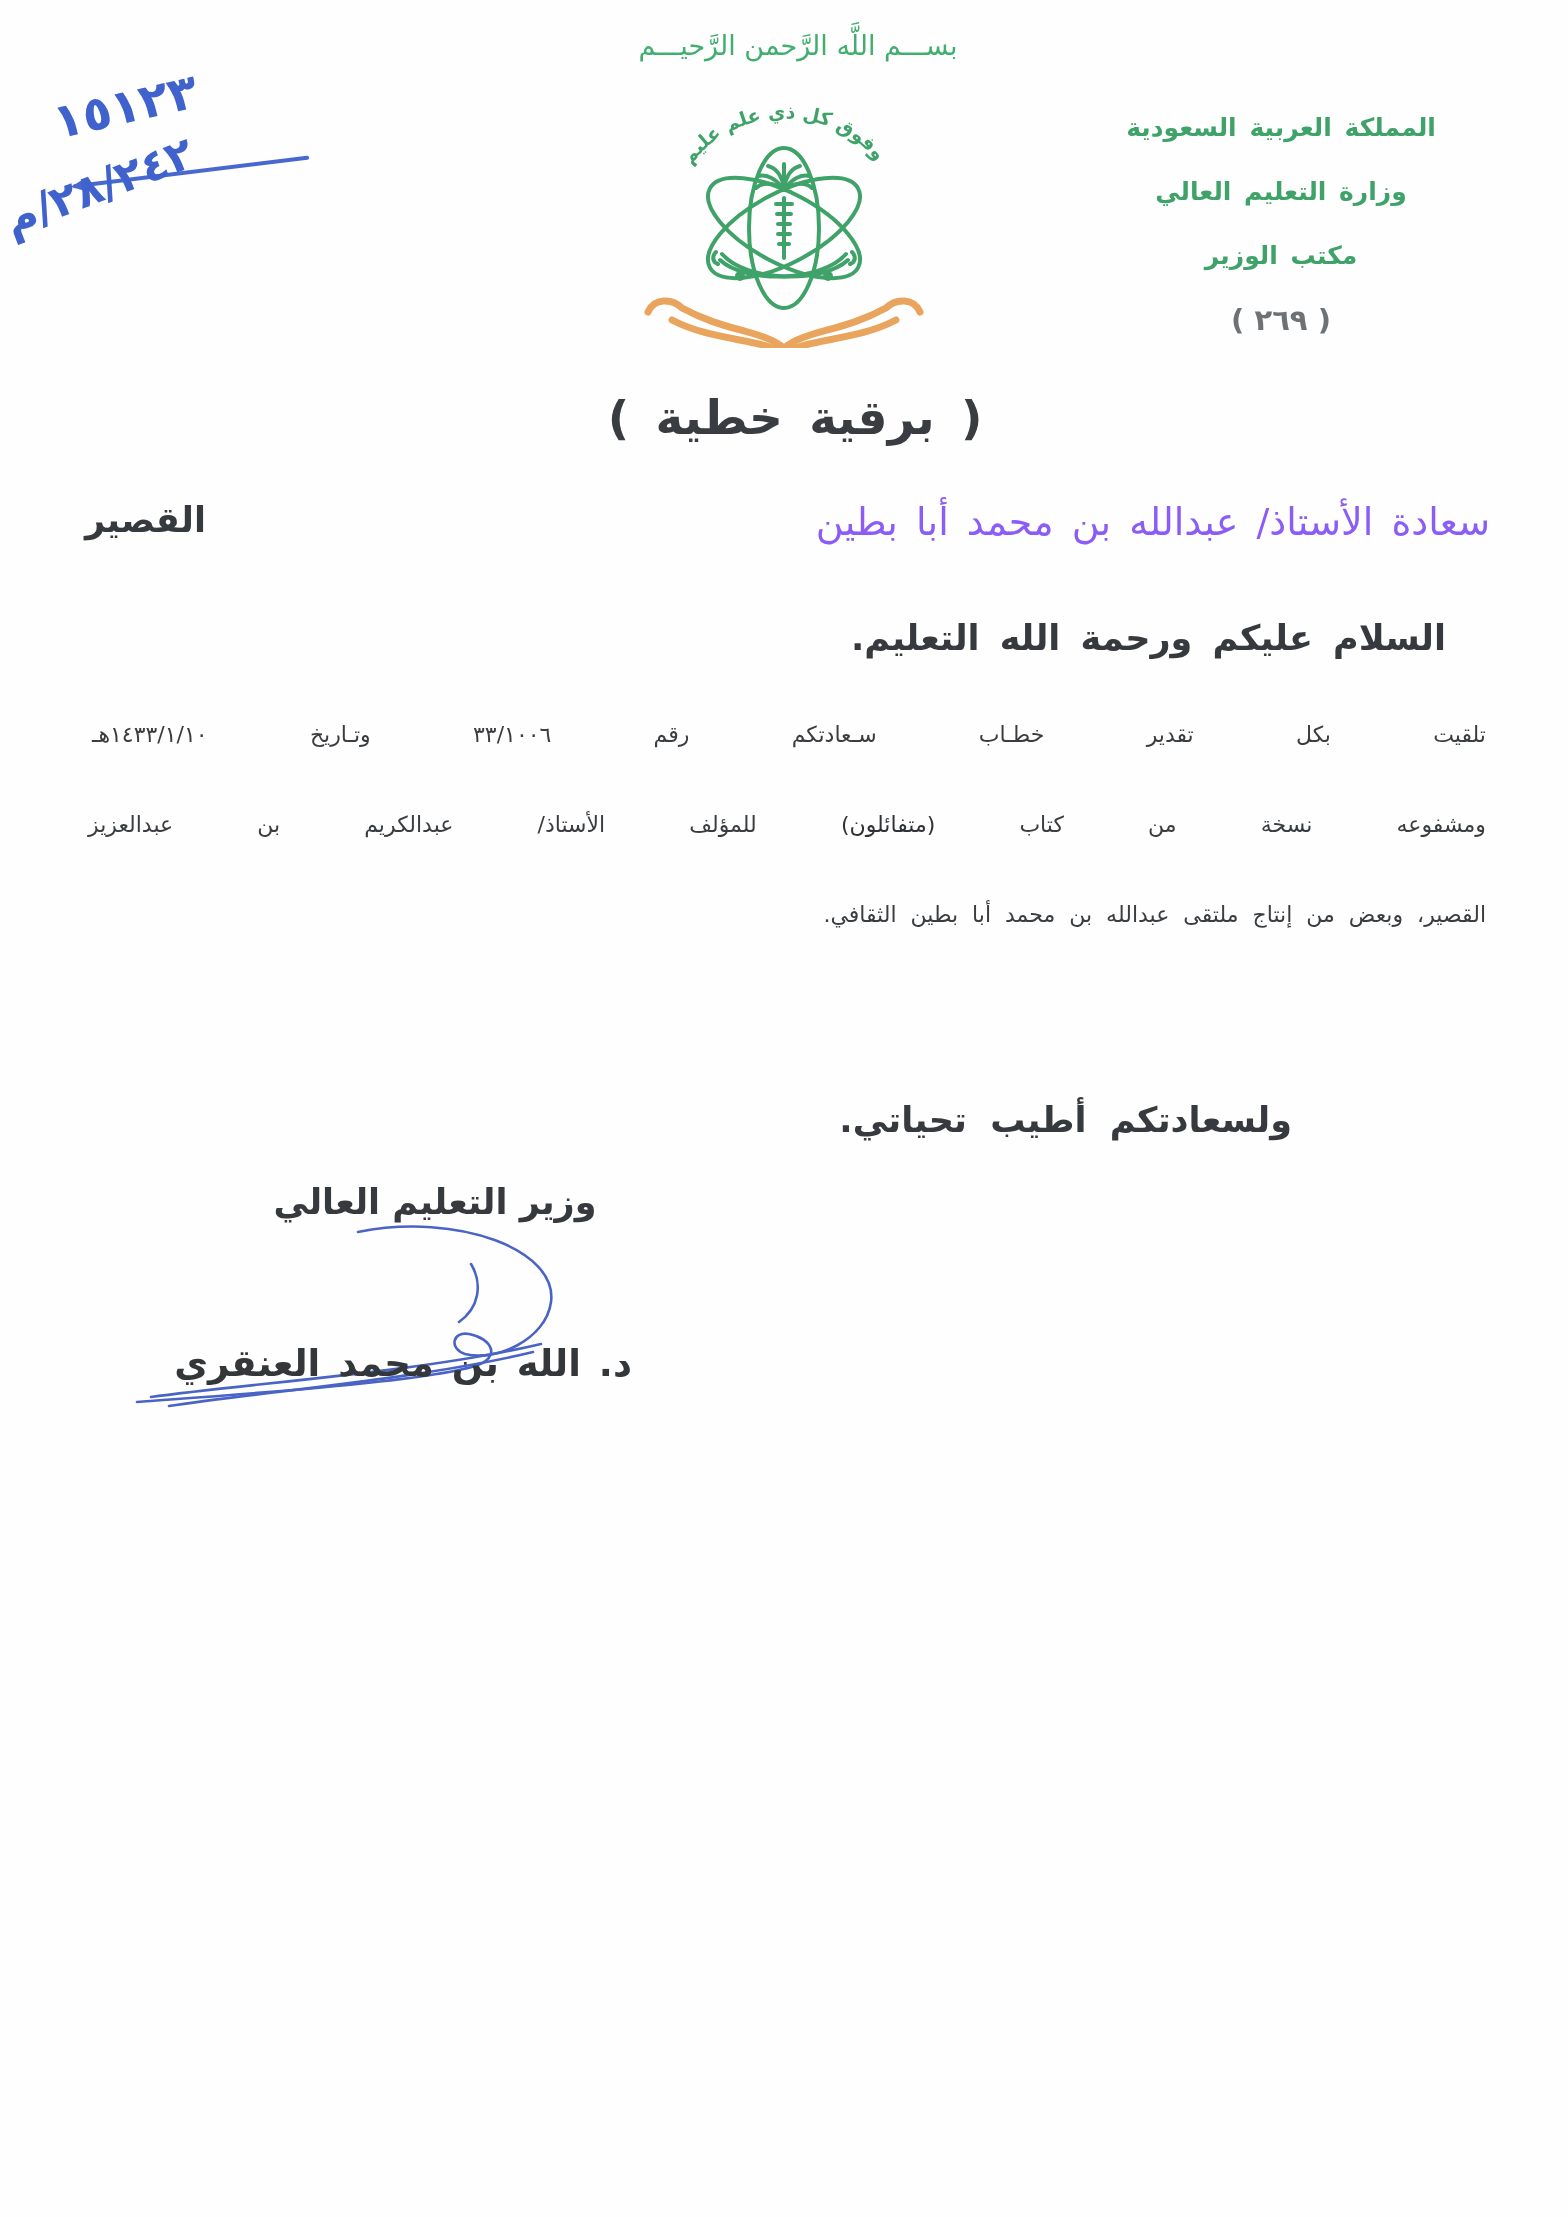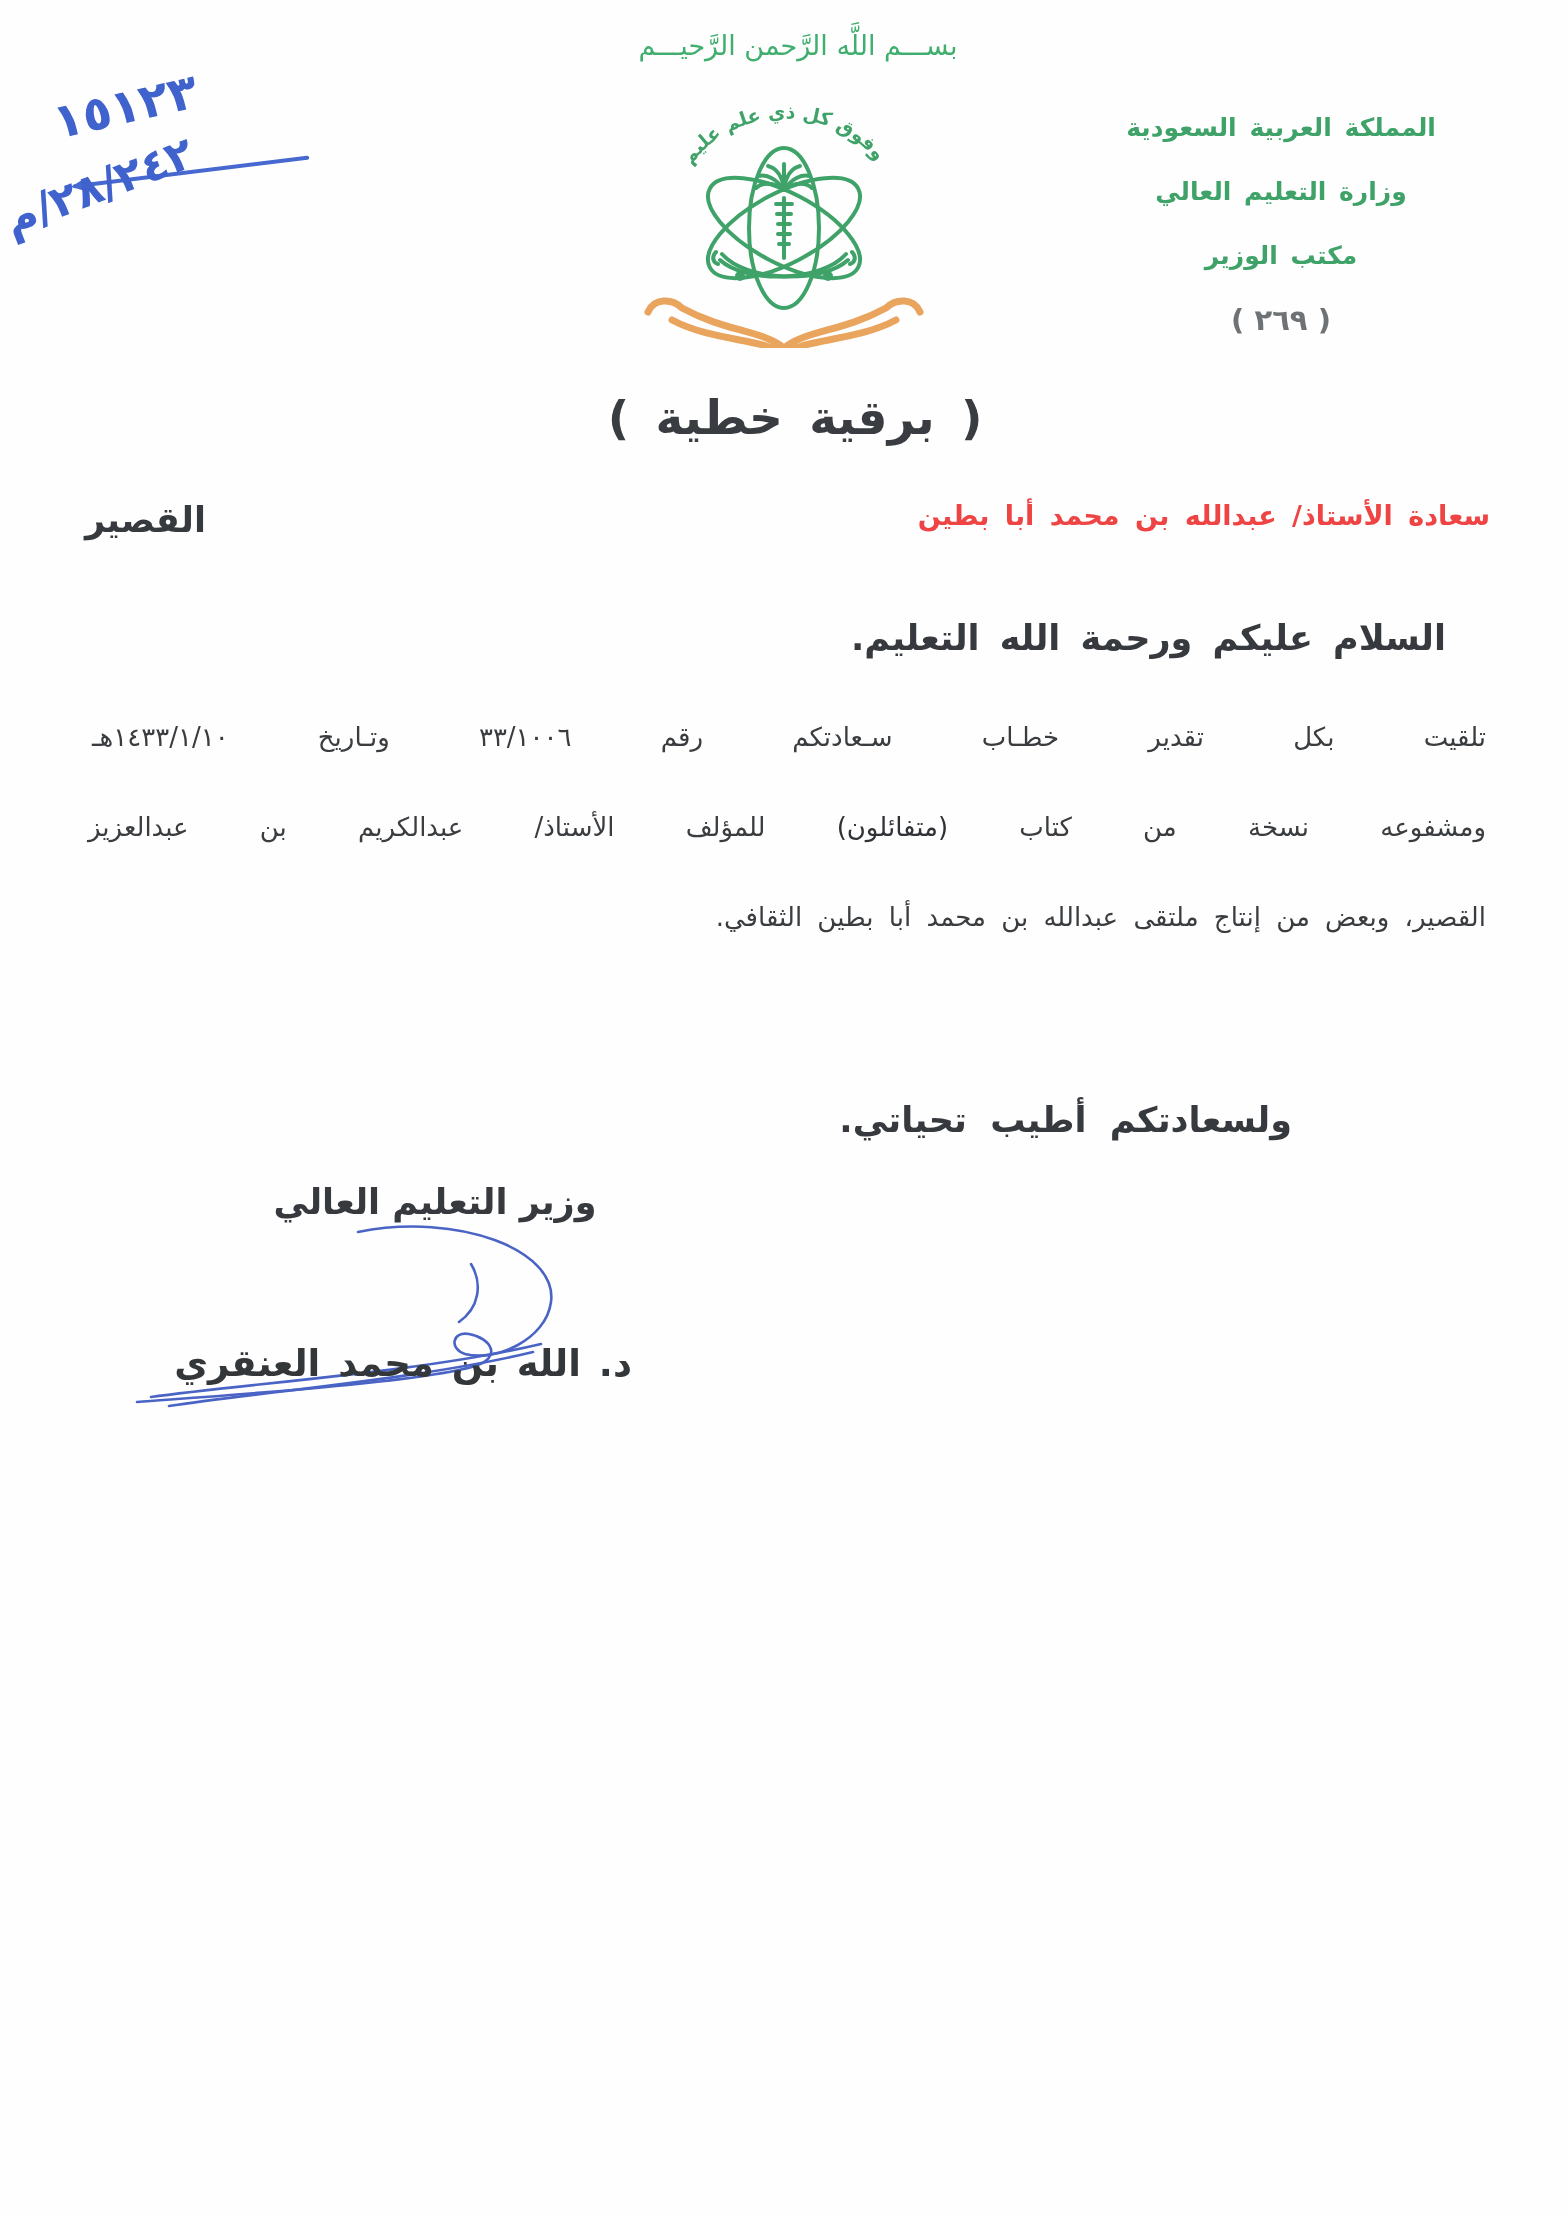--- a/index.html
+++ b/index.html
@@ -29,25 +29,25 @@
   .lh-green { color:#3fa369; font-size:25px; font-weight:bold; word-spacing:4px; }
   .lh-num { color:#6e7275; font-size:29px; font-weight:bold; letter-spacing:3px; }
   
   .logo { position:absolute; left:638px; top:86px; }
   
   .title { position:absolute; left:540px; top:390px; width:510px; text-align:center;
     font-size:47px; font-weight:bold; color:#393c40; word-spacing:10px; letter-spacing:1px; }
   
   .addr-row { position:absolute; right:78px; left:85px; top:500px;
     display:flex; justify-content:space-between; align-items:flex-start; }
-  .addr-name { font-size:27px; font-weight:bold; color:#ef4444; word-spacing:6px; }
+  .addr-name { font-size:38px; font-weight:normal; color:#8b5cf6; word-spacing:6px; }
   .addr-hon  { font-size:35px; font-weight:bold; color:#36393d; }
   .greeting { position:absolute; right:122px; top:618px; font-size:35px;
     font-weight:bold; color:#36393d; word-spacing:8px; }
-  .bline { position:absolute; font-size:26px; color:#3a3d40; }
+  .bline { position:absolute; font-size:22px; color:#3a3d40; }
   .just { text-align:justify; text-align-last:justify; }
   .l1 { right:82px; left:92px;  top:722px; }
   .l2 { right:82px; left:88px;  top:812px; }
   .l3 { right:82px; top:902px;  text-align:right; word-spacing:7px; }
   .l4 { right:86px; left:100px; top:1002px; }
   .closing { position:absolute; right:276px; top:1100px; font-size:35px;
     font-weight:bold; color:#36393d; word-spacing:11px; }
   .book-bold { font-weight:normal; color:#2f3236; }
   
   .sig-title { position:absolute; left:255px; top:1182px; width:360px;

